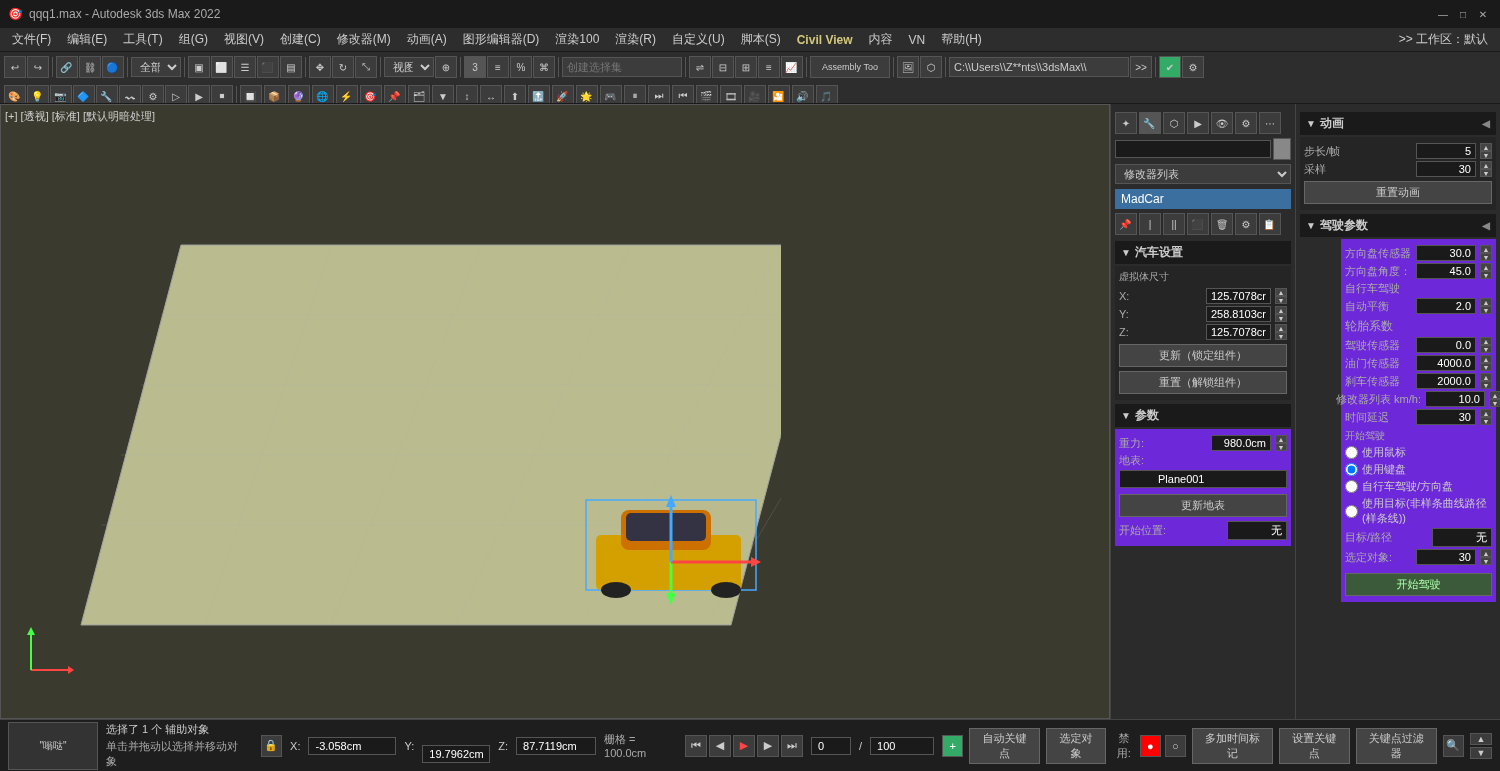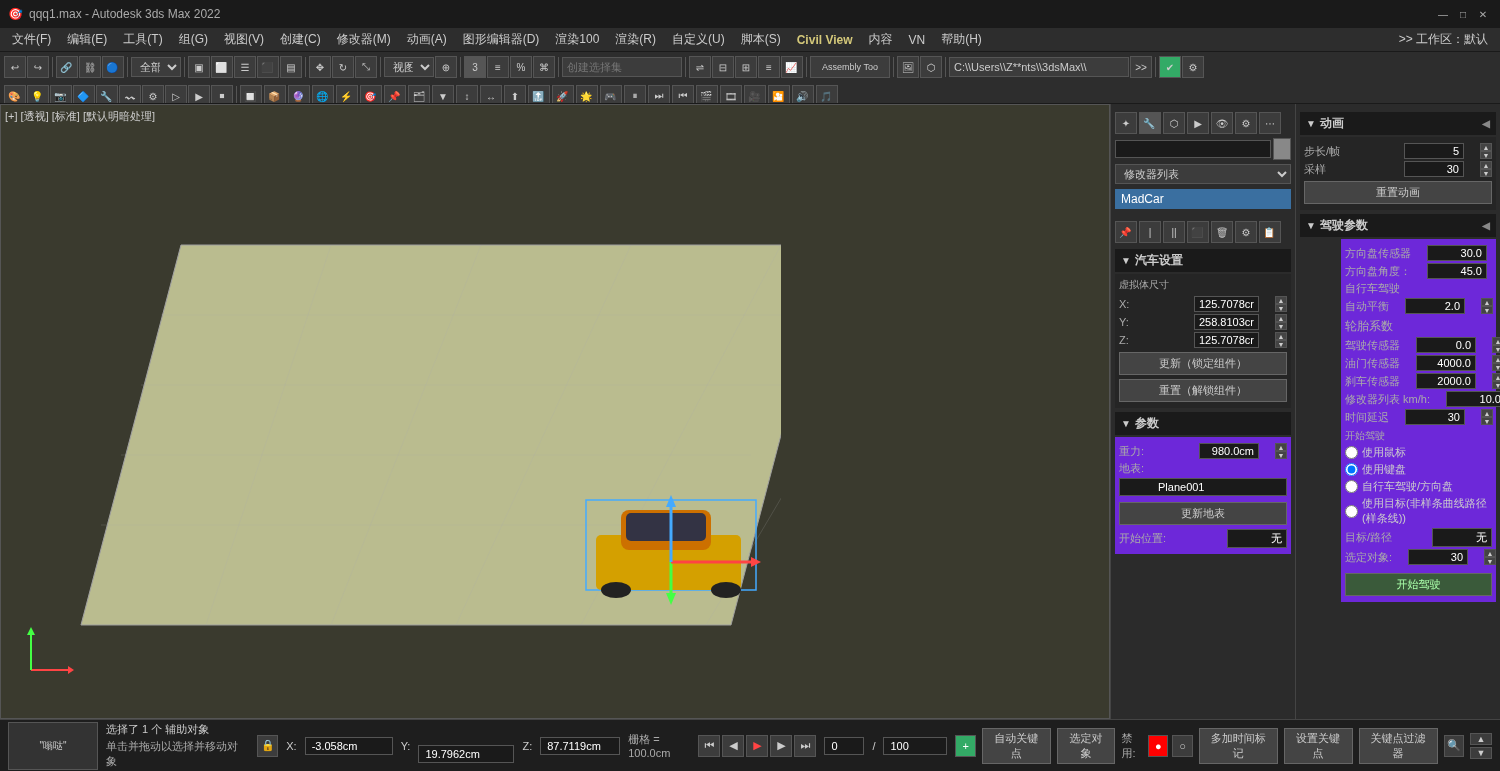--- a/index.html
+++ b/index.html
@@ -66,21 +66,21 @@
     }
     .panel-btn {
       background: #444; border: 1px solid #666; color: #ccc; padding: 3px 6px; font-size: 11px;
       cursor: pointer; width: 100%; text-align: center; margin: 2px 0;
     }
     .section-header {
       background: #1a1a1a; color: #ccc; padding: 3px 6px; font-size: 12px; font-weight: bold;
       margin: 4px 0 2px 0; display: flex; align-items: center; gap: 4px; cursor: pointer;
     }
     .section-header .arrow { font-size: 10px; }
-    .param-row { display: flex; align-items: center; margin: 2px 0; gap: 16px; font-size: 11px; }
+    .param-row { display: flex; align-items: center; margin: 2px 0; gap: 4px; font-size: 11px; justify-content: center; }
     .param-label { color: #aaa; flex: 1; white-space: nowrap; }
     .param-value { background: #1a1a1a; border: 1px solid #555; color: #fff; padding: 1px 4px; font-size: 11px; min-width: 60px; text-align: right; }
     .param-spinner { display: flex; flex-direction: column; }
     .spin-btn { width: 12px; height: 8px; background: #444; border: 1px solid #555; font-size: 7px; cursor: pointer; text-align: center; line-height: 7px; color: #ccc; }
     .modifier-list-item {
       background: #3a6fa0; color: #fff; padding: 3px 6px; font-size: 12px; cursor: pointer; margin: 1px 0;
     }
     .panel-row-icons { display: flex; gap: 2px; margin: 4px 0; }
     .pi-btn { width: 22px; height: 22px; background: #3c3c3c; border: 1px solid #555; display: flex; align-items: center; justify-content: center; cursor: pointer; font-size: 10px; color: #ccc; }
     .radio-row { display: flex; align-items: center; gap: 4px; margin: 2px 0; font-size: 11px; color: #ccc; }
@@ -311,21 +311,21 @@
         <input class="panel-input" type="text" style="flex: 1 1 0%;">
         <div class="pi-btn" style="width:18px; background:#888; border:1px solid #555;"></div>
       </div>
 
       
       <select class="panel-select" style="margin-bottom:4px;">
         <option>修改器列表</option>
       </select>
 
       
-      <div style="margin-bottom:12px;">
+      <div style="margin-bottom:4px;">
         <div class="modifier-list-item">MadCar</div>
       </div>
 
       
       <div class="panel-row-icons" style="margin-bottom:6px;">
         <div class="pi-btn">📌</div>
         <div class="pi-btn">|</div>
         <div class="pi-btn">||</div>
         <div class="pi-btn">⬛</div>
         <div class="pi-btn">🗑</div>
@@ -543,21 +543,21 @@
   </div>
 
   <div style="flex:1;"></div>
 
   <div class="play-btn">🔒</div>
 
   <div class="status-coords">
     <span>X:</span>
     <input class="coord-field" type="text" value="-3.058cm" style="width: 88px;">
     <span>Y:</span>
-    <input class="coord-field" type="text" value="19.7962cm" style="width: 96px; margin-top: 16px;">
+    <input class="coord-field" type="text" value="19.7962cm" style="width: 68px; margin-top: 16px;">
     <span>Z:</span>
     <input class="coord-field" type="text" value="87.7119cm" style="width: 80px;">
     <span style="color:#aaa;">栅格 = 100.0cm</span>
   </div>
 
   <div class="playback-controls">
     <div class="play-btn">⏮</div>
     <div class="play-btn">◀</div>
     <div class="play-btn" style="color:#f44;">▶</div>
     <div class="play-btn">▶</div>
@@ -568,21 +568,21 @@
   <span>/</span>
   <input class="coord-field" type="text" value="100" style="width: 64px;">
 
   <div class="status-right">
 
     <div class="play-btn" style="background:#3a6; color:#fff;">+</div>
     <button class="anim-toggle-btn">自动关键点</button>
     <button class="anim-toggle-btn">选定对象</button>
 
     <div style="display:flex; align-items:center; gap:4px;">
-      <span style="color:#aaa;">禁用:</span>
+      <span style="color:#aaa;text-align:center;">禁用:</span>
       <div class="play-btn" style="background:#f00; color:#fff;">●</div>
       <div class="play-btn">○</div>
     </div>
     <button class="anim-toggle-btn">多加时间标记</button>
 
     <button class="anim-toggle-btn">设置关键点</button>
     <button class="anim-toggle-btn">关键点过滤器</button>
 
     <div class="play-btn">🔍</div>
     <div style="display:flex; flex-direction:column; gap:2px;">

